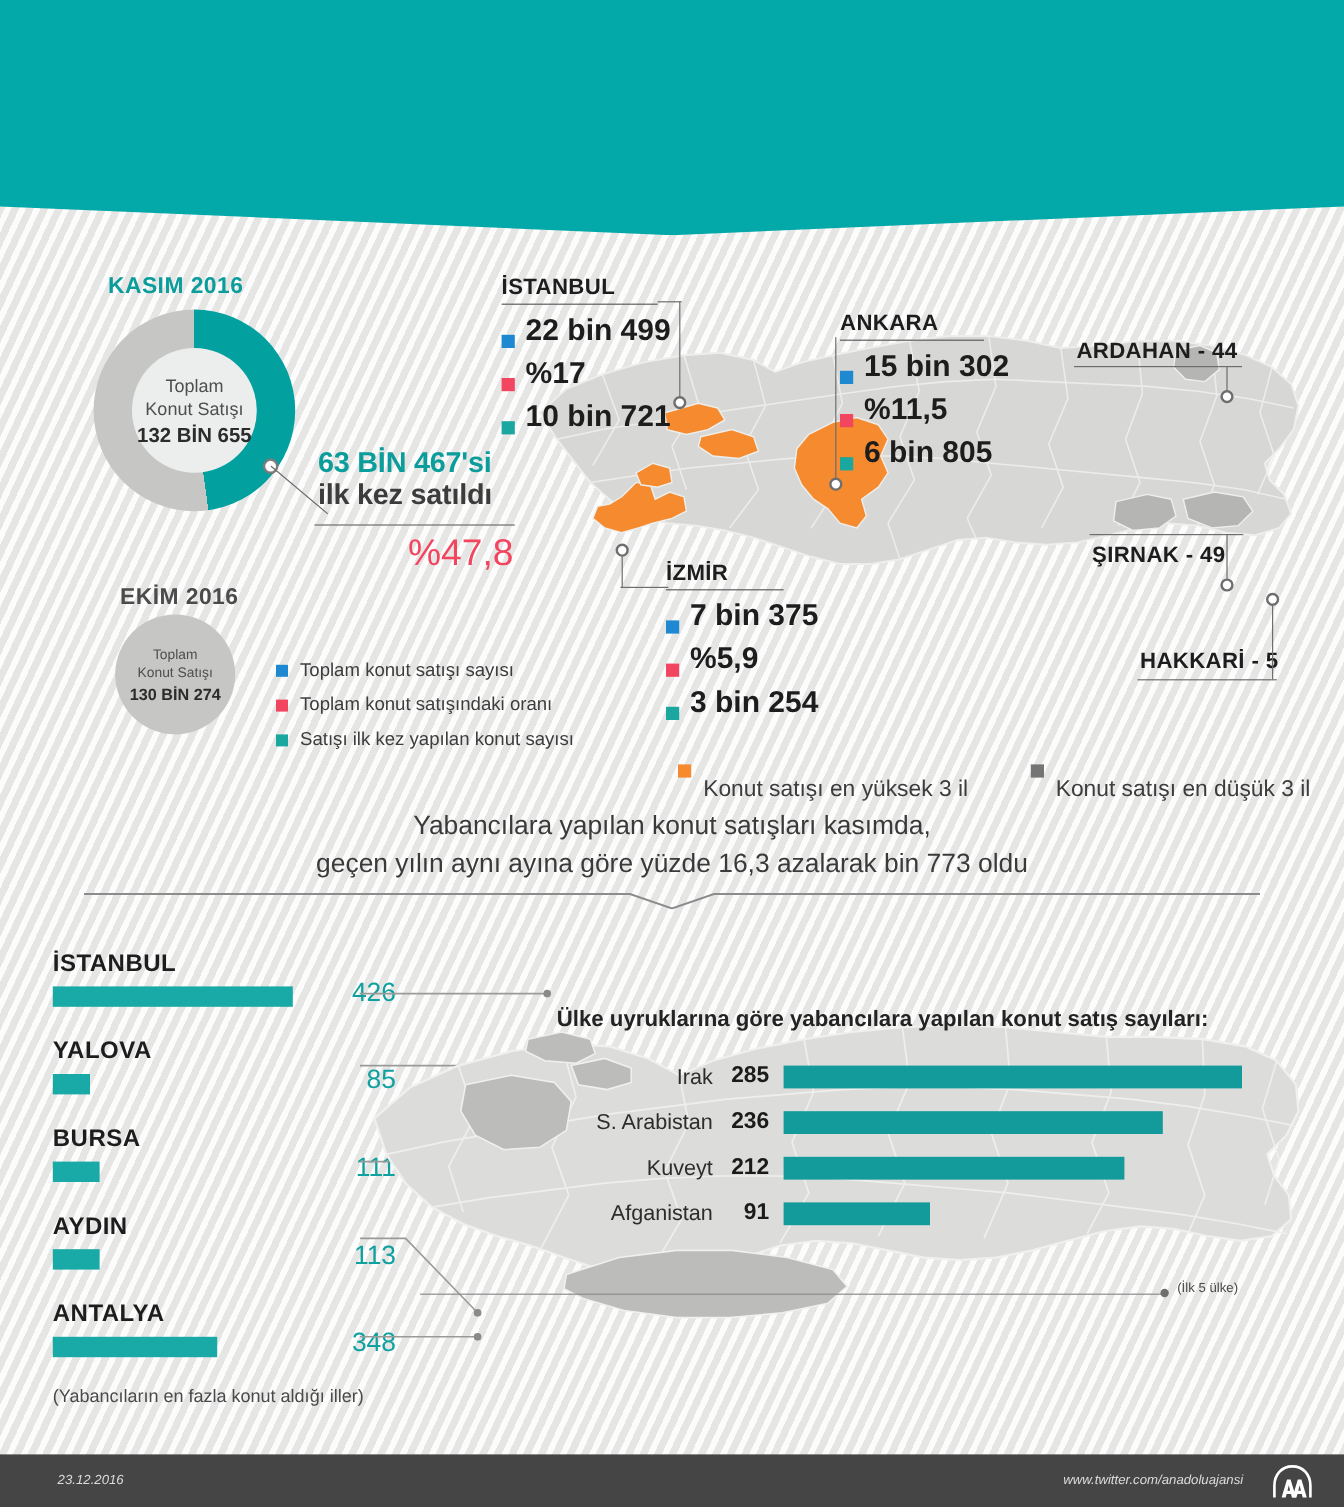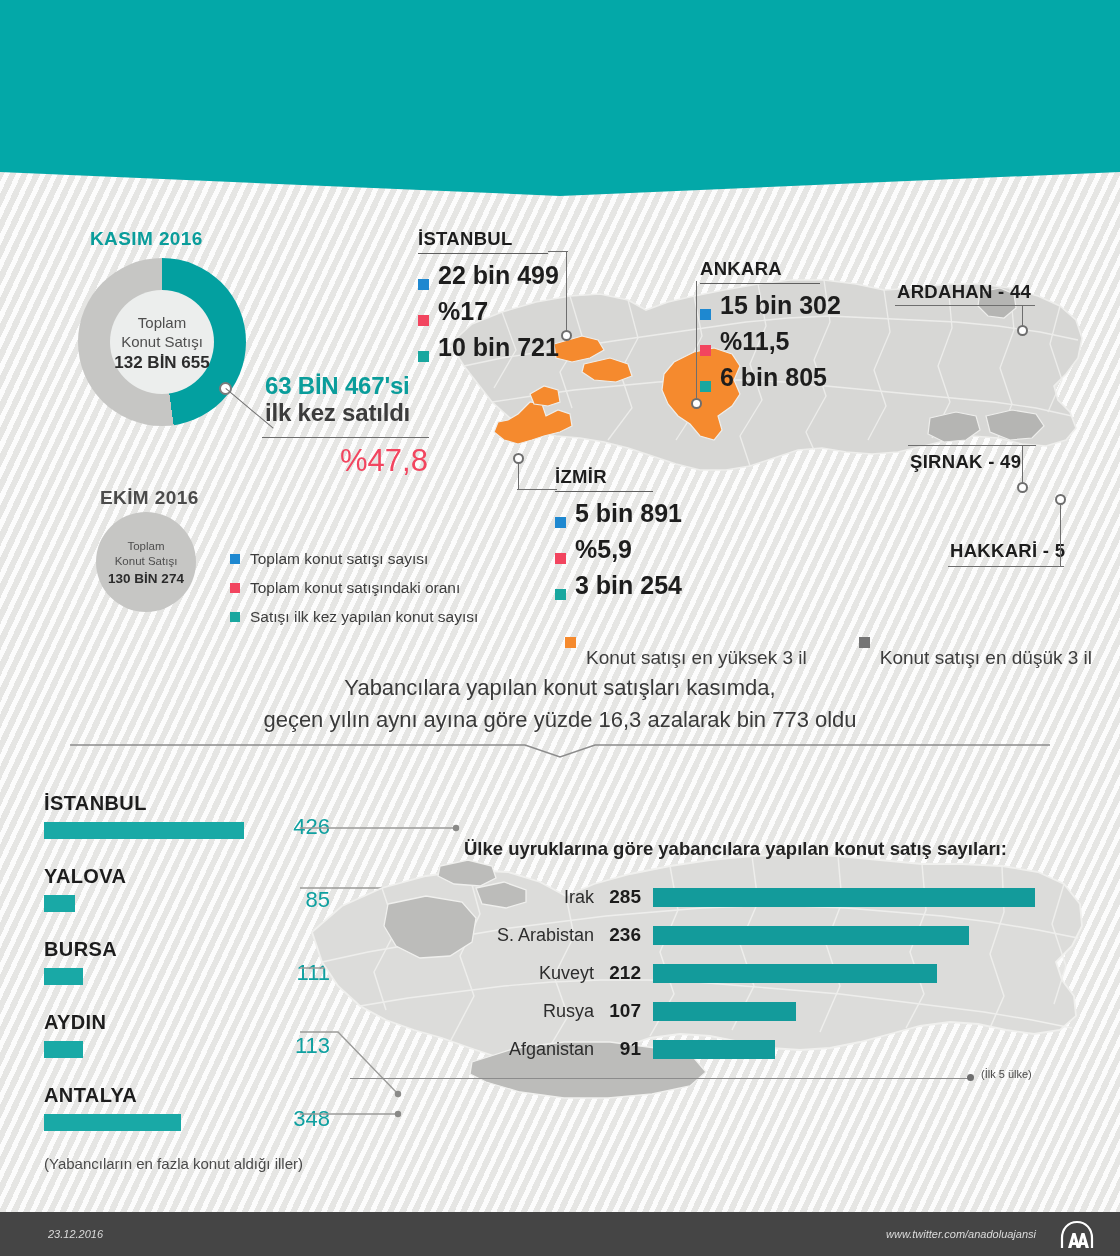--- a/index.html
+++ b/index.html
@@ -362,21 +362,21 @@
     </div>
   </div>
   <div class="lead-v" style="left:696px; top:281px; height:121px;"></div>
   <div class="pin" style="left:691px; top:398px;"></div>
 
   <div class="city-box" id="box-izm" style="left:555px; top:466px;">
     <div class="city-name">İZMİR</div>
     <div class="city-rule" style="width:98px;"></div>
     <div class="stat-row">
       <span class="sw sw-blue"></span>
-      <span>5 bin 891</span>
+      <span>7 bin 375</span>
     </div>
     <div class="stat-row">
       <span class="sw sw-pink"></span>
       <span>%5,9</span>
     </div>
     <div class="stat-row">
       <span class="sw sw-teal"></span>
       <span>3 bin 254</span>
     </div>
   </div>
@@ -524,25 +524,20 @@
       <span class="ctr-name">S. Arabistan</span>
       <span class="ctr-val">236</span>
       <span class="ctr-bar" style="width:316px;"></span>
     </div>
     <div class="ctr">
       <span class="ctr-name">Kuveyt</span>
       <span class="ctr-val">212</span>
       <span class="ctr-bar" style="width:284px;"></span>
     </div>
     <div class="ctr">
-      <span class="ctr-name">Rusya</span>
-      <span class="ctr-val">107</span>
-      <span class="ctr-bar" style="width:143px;"></span>
-    </div>
-    <div class="ctr">
       <span class="ctr-name">Afganistan</span>
       <span class="ctr-val">91</span>
       <span class="ctr-bar" style="width:122px;"></span>
     </div>
   </div>
   <div id="ilk5-line"></div>
   <div id="ilk5-dot"></div>
   <div id="ilk5-label">(İlk 5 ülke)</div>
 
   <div id="footer"></div>

